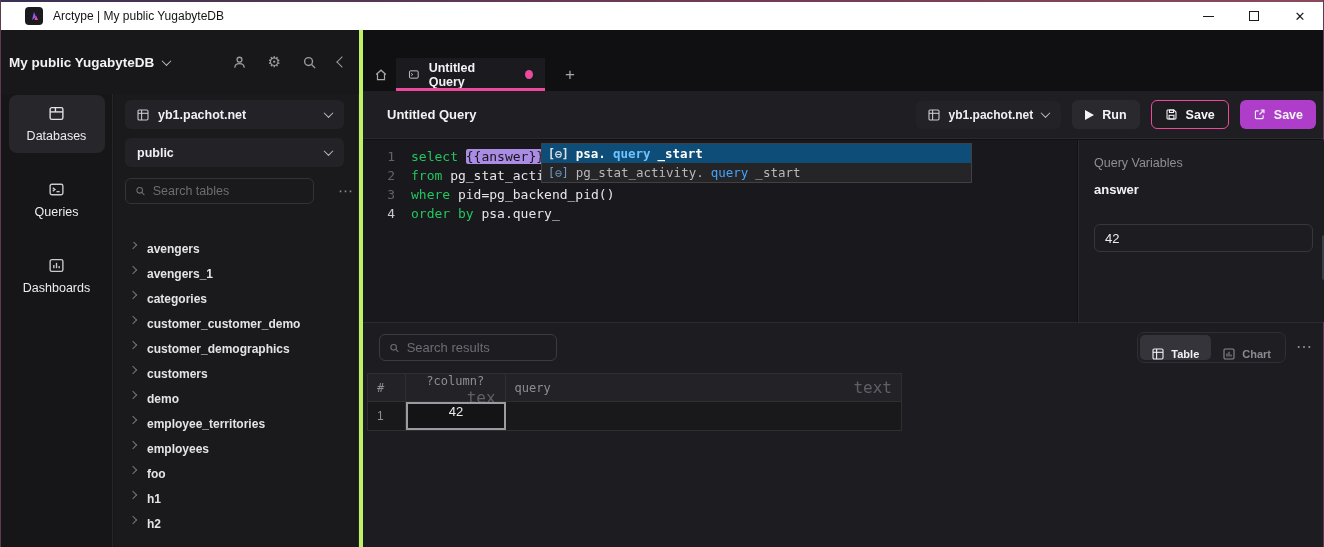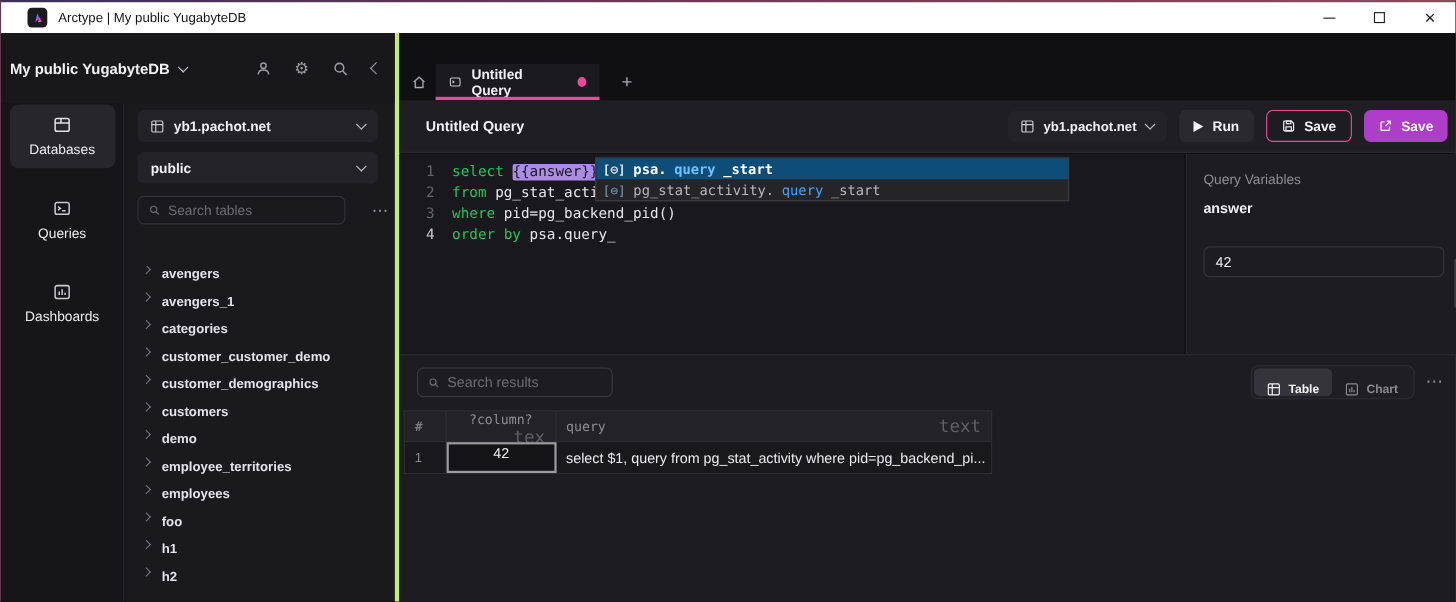--- a/index.html
+++ b/index.html
@@ -444,20 +444,19 @@
                 <span class="ctype">tex</span>
               </div>
               <div class="rt-hcell c2">
                 <span>query</span>
                 <span class="ctype">text</span>
               </div>
             </div>
             <div class="rt-row">
               <div class="rt-cell idx c0">1</div>
               <div class="rt-cell c1 selcell">42</div>
-              <div class="rt-cell c2">select $1, query from pg_stat_activity where pid=pg_backend_pi...</div>
             </div>
           </div>
       </div>
 
     </div>
   </div>
 </div>
 
 </body></html>

